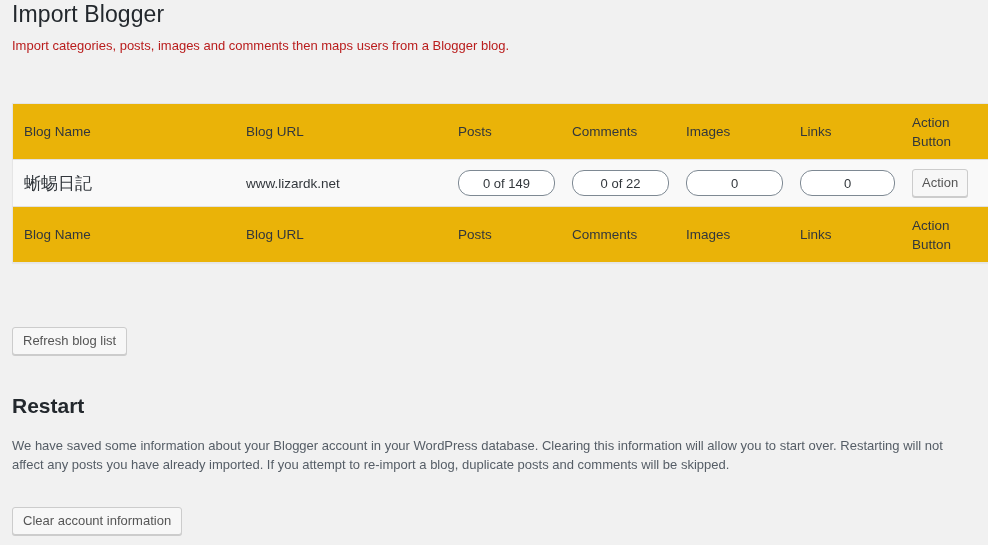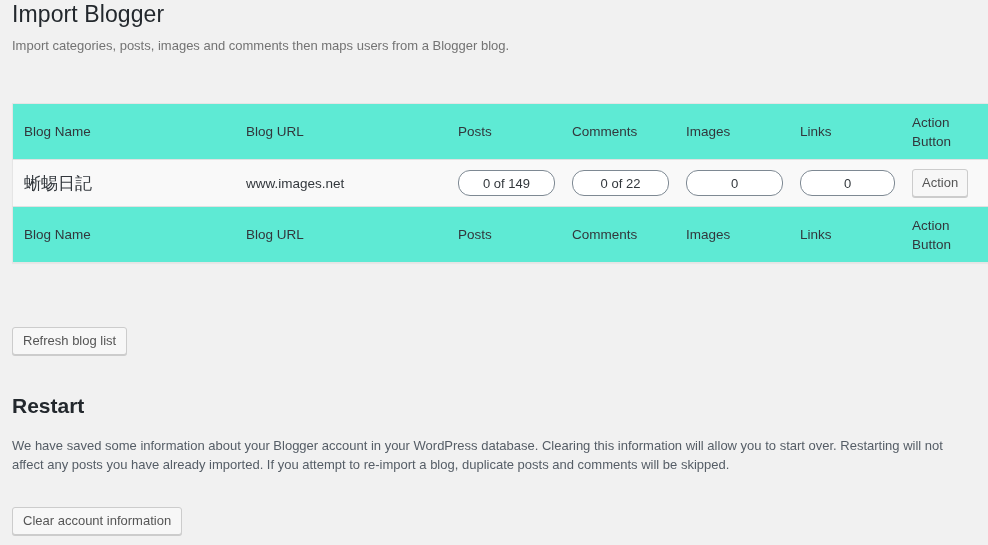--- a/index.html
+++ b/index.html
@@ -28,32 +28,32 @@
     line-height: 29px;
     letter-spacing: 0.1px;
   }
 
   .page-desc {
     position: absolute;
     left: 12px;
     top: 37px;
     font-size: 13px;
     line-height: 18px;
-    color: #737373;
+    color: #b91c1c;
     margin: 0;
   }
 
   
   .blog-table {
     position: absolute;
     left: 12px;
     top: 103px;
     width: 962px;
     border-collapse: collapse;
-    background: #5eead4;
+    background: #eab308;
     border: 1px solid #e5e5e5;
     box-shadow: 0 1px 1px rgba(0,0,0,0.04);
     table-layout: fixed;
   }
   .blog-table th,
   .blog-table td {
     text-align: left;
     font-weight: normal;
     font-size: 13.5px;
     color: #32373c;
@@ -179,21 +179,21 @@
       <th class="col-img">Images</th>
       <th class="col-links">Links</th>
       <th class="col-action">
           <span class="th-action">Action Button</span>
         </th>
     </tr>
   </thead>
   <tbody>
     <tr>
       <td class="col-name"><span class="cell-name">蜥蜴日記</span></td>
-      <td class="col-url"><span class="cell-url">www.images.net</span></td>
+      <td class="col-url"><span class="cell-url">www.lizardk.net</span></td>
       <td class="col-posts"><input class="count-field w-posts" type="text" readonly="" value="0 of 149" style=""></td>
       <td class="col-comm"><input class="count-field w-comm" type="text" readonly="" value="0 of 22" style=""></td>
       <td class="col-img"><input class="count-field w-img" type="text" readonly="" value="0" style=""></td>
       <td class="col-links"><input class="count-field w-links" type="text" readonly="" value="0" style=""></td>
       <td class="col-action"><button class="wp-button import-btn">Action</button></td>
     </tr>
   </tbody>
   <tfoot>
     <tr>
       <th class="col-name">Blog Name</th>

